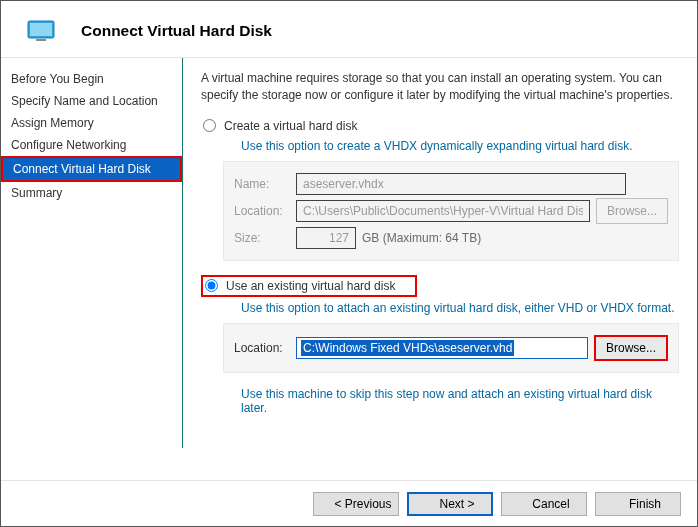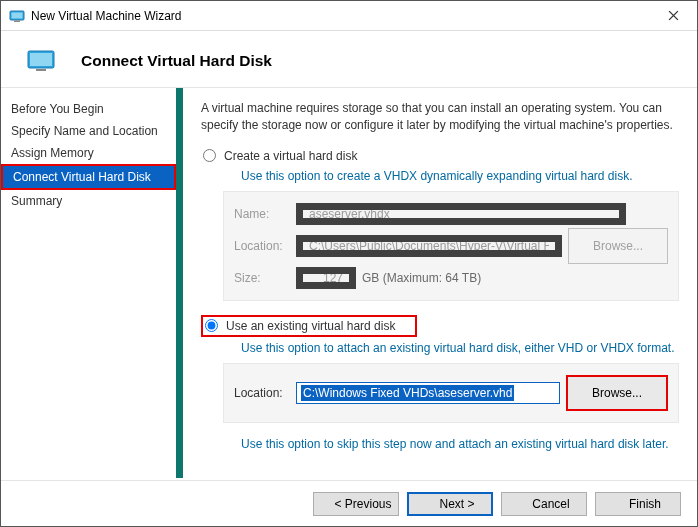--- a/index.html
+++ b/index.html
@@ -7,86 +7,72 @@
   .window { width: 698px; height: 527px; background: #fff; border: 1px solid #555; position: relative; }
   .titlebar { height: 30px; display: flex; align-items: center; padding: 0 4px; border-bottom: 1px solid #ddd; }
   .titlebar .tb-icon { width: 16px; height: 16px; margin: 0 6px 0 4px; display: flex; align-items: center; justify-content: center; }
   .titlebar .tb-title { font-size: 12px; color: #000; flex: 1; }
   .titlebar .close { width: 40px; height: 28px; display: flex; align-items: center; justify-content: center; font-size: 14px; color: #333; }
   .header { display: flex; align-items: center; padding: 18px 24px 6px 24px; }
   .header .h-icon { width: 32px; height: 24px; margin-right: 24px; display:flex; align-items:center; justify-content:center; }
   .header .h-title { font-size: 15.5px; font-weight: 700; color: #000; }
   .divider { height: 1px; background: #e5e5e5; margin: 8px 0 0 0; }
   .body { display: flex; height: 390px; }
-  .sidebar { width: 182px; border-right: 7px solid #0f766e; padding-top: 10px; }
+  .sidebar { width: 182px; border-right: 1px solid #0f766e; padding-top: 10px; }
   .sidebar .step { font-size: 12px; color: #333; padding: 4px 10px; white-space: nowrap; }
   .sidebar .step.active { background: #0a63c2; color: #fff; border: 2px solid #e60000; }
   .main { flex: 1; padding: 12px 18px 6px 18px; font-size: 12px; color: #333; }
   .intro { line-height: 1.45; margin-bottom: 12px; }
   .option { margin-top: 6px; }
   .opt-row { display: flex; align-items: center; gap: 6px; padding: 2px 0 2px 2px; }
   .opt-row.hl { border: 2px solid #e60000; display: inline-flex; padding: 2px 20px 2px 2px; }
   .opt-row input[type="radio"] { width: 13px; height: 13px; margin: 0 2px 0 0; }
   .opt-row label { font-size: 12px; }
   .desc { margin: 4px 0 8px 40px; font-size: 12px; color: #0369a1; }
   .panel { margin: 2px 0 2px 22px; background: #f5f5f5; border: 1px solid #e8e8e8; padding: 8px 10px; }
   .panel-row { display: flex; align-items: center; margin: 3px 0; }
   .panel-row .lbl { width: 62px; font-size: 12px; }
   .panel .disabled .lbl { color: #9a9a9a; }
-  .txt { height: 22px; border: 7px solid #404040; background: #fff; font-size: 12px; padding: 0 6px; }
+  .txt { height: 22px; border: 1px solid #404040; background: #fff; font-size: 12px; padding: 0 6px; }
   .txt[disabled] { background: #f3f3f3; color: #9a9a9a; }
   .sizebox { width: 60px; text-align: right; }
   .unit { font-size: 12px; margin-left: 6px; }
   .disabled .unit { color: #6a6a6a; }
-  .btn-sm { height: 36px; border: 1px solid #bfbfbf; background: #efefef; font-size: 12px; padding: 0 24px; }
+  .btn-sm { height: 26px; border: 1px solid #bfbfbf; background: #efefef; font-size: 12px; padding: 0 10px; }
   .btn-sm[disabled] { color: #a0a0a0; background: #f3f3f3; }
   .btn-sm.hl { border: 2px solid #e60000; background: #e9e9e9; color: #000; }
   .loc-input { flex: 1; height: 22px; border: 1px solid #0a63c2; background: #fff; font-size: 12px; padding: 0 4px; display: flex; align-items: center; }
   .loc-input .sel { background: #0a63c2; color: #fff; padding: 1px 2px; }
   .footer { position: absolute; bottom: 0; left: 0; right: 0; height: 46px; border-top: 1px solid #e5e5e5; display: flex; align-items: center; justify-content: flex-end; gap: 8px; padding: 0 16px; }
   .footer button { width: 86px; height: 24px; font-size: 12px; border: 1px solid #adadad; background: #e1e1e1; padding-left: 20px; }
   .footer button.primary { border: 2px solid #0a63c2; background: #e1e1e1; }
 </style>
 </head>
 <body>
 
 <div class="window">
-  <div class="titlebar">
-    <span class="tb-icon">
-      <svg width="16" height="16" viewBox="0 0 16 16">
-          <rect x="1" y="3" width="14" height="9" rx="1" fill="#2ea3dd" stroke="#1a7bb0"></rect>
-          <rect x="2.5" y="4.5" width="11" height="6" fill="#8fd6f2"></rect>
-          <rect x="5" y="12.5" width="6" height="1.5" fill="#888"></rect>
-        </svg>
-    </span>
-    <span class="tb-title">New Virtual Machine Wizard</span>
-    <div class="close">
-      <svg width="11" height="11" viewBox="0 0 10 10">
-          <path d="M1 1 L9 9 M9 1 L1 9" stroke="#333" stroke-width="1.2"></path>
-        </svg>
-    </div>
-  </div>
 
   <div class="header">
     <span class="h-icon">
       <svg width="28" height="22" viewBox="0 0 28 22">
           <rect x="1" y="1" width="26" height="17" rx="1.5" fill="#2ea3dd" stroke="#1a7bb0"></rect>
           <rect x="3" y="3" width="22" height="13" fill="#8fd6f2"></rect>
           <rect x="9" y="19" width="10" height="2" fill="#888"></rect>
         </svg>
     </span>
     <span class="h-title">Connect Virtual Hard Disk</span>
   </div>
   <div class="divider"></div>
 
   <div class="body">
     <div class="sidebar">
       <div class="step">Before You Begin</div>
       <div class="step">Specify Name and Location</div>
       <div class="step">Assign Memory</div>
+      <div class="step">Configure Networking</div>
       <div class="step active">Connect Virtual Hard Disk</div>
       <div class="step">Summary</div>
     </div>
 
     <div class="main">
       <div class="intro">A virtual machine requires storage so that you can install an operating system. You can specify the storage now or configure it later by modifying the virtual machine's properties.</div>
 
       <div class="option">
         <div class="opt-row">
           <input type="radio" name="disk" style="">
@@ -122,21 +108,21 @@
             <span class="lbl">Location:</span>
             <div class="loc-input">
                 <span class="sel">C:\Windows Fixed VHDs\aseserver.vhd</span>
               </div>
             <button class="btn-sm hl" style="margin-left:6px">Browse...</button>
           </div>
         </div>
       </div>
 
       <div class="option" style="margin-top:14px">
-        <div class="desc">Use this option to skip this step now and attach an existing virtual hard disk later.</div>
+        <div class="desc">Use this machine to skip this step now and attach an existing virtual hard disk later.</div>
       </div>
     </div>
   </div>
 
   <div class="footer">
     <button>&lt; Previous</button>
     <button class="primary">Next &gt;</button>
     <button>Cancel</button>
     <button>Finish</button>
   </div>

